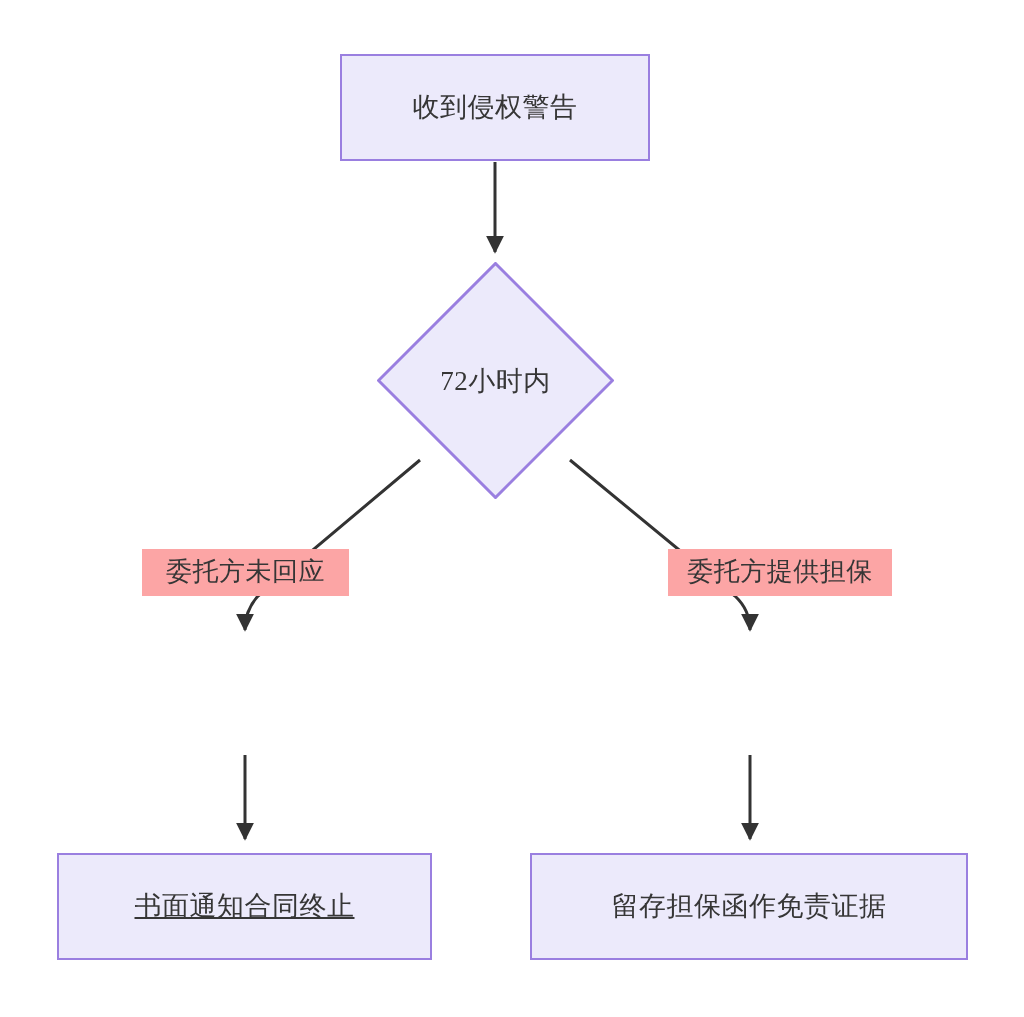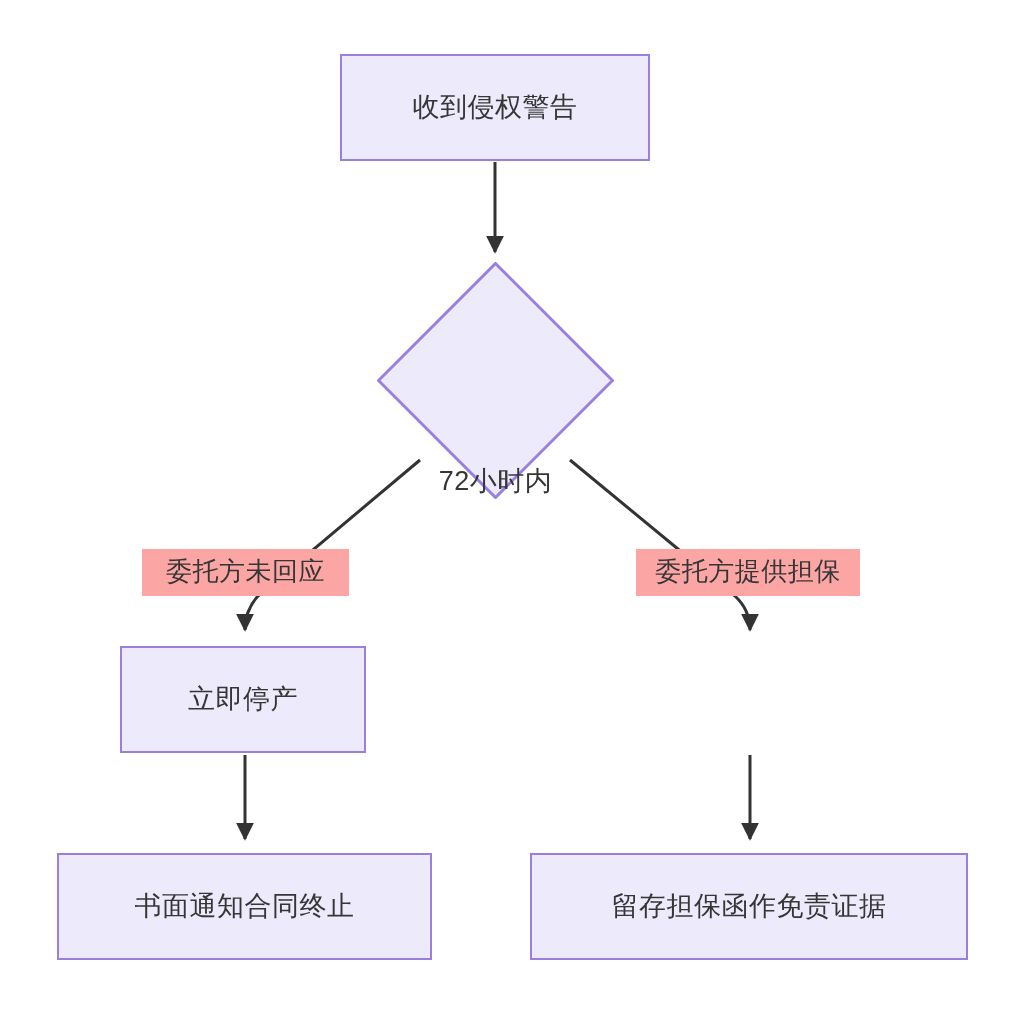--- a/index.html
+++ b/index.html
@@ -38,22 +38,23 @@
     line-height: 1.2;
     letter-spacing: 0.5px;
     white-space: nowrap;
   }
   .node-label {
     pointer-events: none;
   }
   .diamond-wrap {
     position: absolute;
     display: flex;
-    align-items: flex-end;
+    align-items: center;
     justify-content: center;
+    font-family: Liberation Serif, serif;
   }
   .diamond-shape {
     position: absolute;
     left: 0;
     top: 0;
     width: 100%;
     height: 100%;
   }
   .diamond-text {
     position: relative;
@@ -109,30 +110,27 @@
     <svg class="diamond-shape" viewBox="0 0 237 237" xmlns="http://www.w3.org/2000/svg" preserveAspectRatio="none">
       <polygon points="118.5,1.5 235.5,118.5 118.5,235.5 1.5,118.5" fill="#ECEAFB" stroke="#9A7FE0" stroke-width="3"></polygon>
     </svg>
     <span class="diamond-text">72小时内</span>
   </div>
 
   <div class="edge-label" style="left:142px; top:549px; width:207px; height:47px;">
     <span>委托方未回应</span>
   </div>
 
-  <div class="edge-label" style="left:636px; top:549px; width:224px; height:47px;">
+  <div class="edge-label" style="left:668px; top:549px; width:224px; height:47px;">
     <span>委托方提供担保</span>
   </div>
 
-  <div class="node" style="left:120px; top:646px; width:246px; height:107px;">
-    <span class="node-label">立即停产</span>
-  </div>
 
 
-  <div class="node" style="left:57px; top:853px; width:375px; height:107px;">
+  <div class="node" style="left:57px; top:853px; width:375px; height:107px;text-decoration:underline;">
     <span class="node-label">书面通知合同终止</span>
   </div>
 
   <div class="node" style="left:530px; top:853px; width:438px; height:107px;">
     <span class="node-label">留存担保函作免责证据</span>
   </div>
 
 </div>
 
 </body></html>

